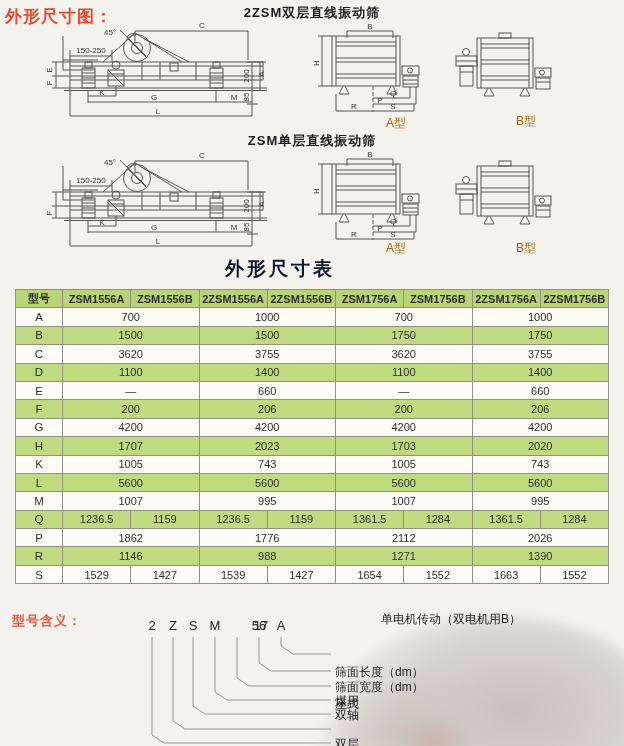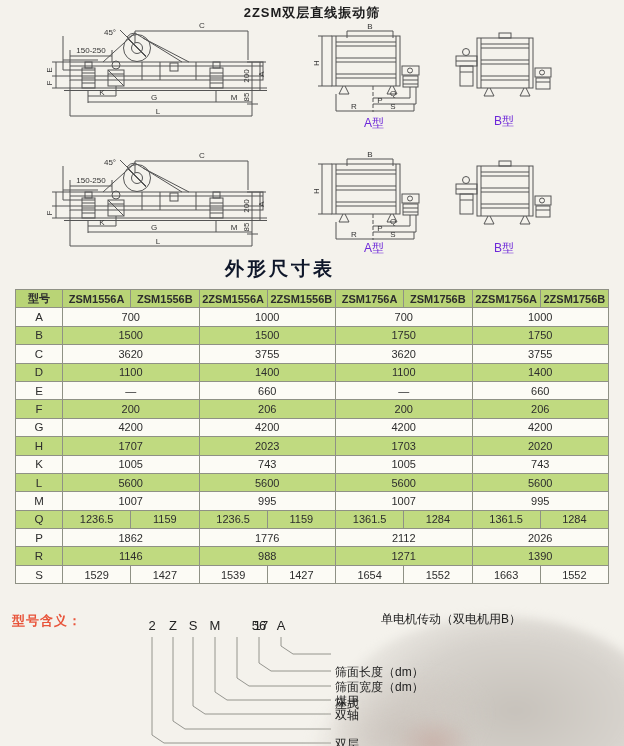--- a/index.html
+++ b/index.html
@@ -22,21 +22,21 @@
     color:#e8543a; letter-spacing:1px; }
   
   svg.draw { position:absolute; overflow:visible; }
   svg.draw text { font-family:"Liberation Sans","DejaVu Sans",sans-serif; fill:#333; }
   .pos-side1 { left:42px; top:16px; }
   .pos-side2 { left:42px; top:146px; }
   .pos-fa1 { left:316px; top:24px; }
   .pos-fa2 { left:316px; top:152px; }
   .pos-fb1 { left:446px; top:32px; }
   .pos-fb2 { left:446px; top:160px; }
-  .view-label { position:absolute; width:64px; text-align:center; font-size:12px; color:#6d28d9; }
+  .view-label { position:absolute; width:64px; text-align:right; font-size:12px; color:#a16207; }
   #label-a1 { left:342px; top:115px; }
   #label-b1 { left:472px; top:113px; }
   #label-a2 { left:342px; top:240px; }
   #label-b2 { left:472px; top:240px; }
   
   table#dims { position:absolute; left:15px; top:289px; width:594px;
     border-collapse:collapse; table-layout:fixed; font-size:11px; color:#2d2d2d; }
   #dims th, #dims td { border:1px solid #8f9185; height:18.4px; padding:0;
     text-align:center; vertical-align:middle; font-weight:normal; }
   #dims thead tr { background:#b9d476;margin-top:13px; }
@@ -59,21 +59,23 @@
     background:radial-gradient(ellipse, #ccc5be 0%, rgba(240,238,233,0) 70%); filter:blur(5px); }
   #photo3 { right:150px; bottom:-25px; width:80px; height:55px;
     background:radial-gradient(ellipse, rgba(193,152,142,0.45) 0%, rgba(240,238,233,0) 70%);
     filter:blur(4px); }
 </style>
 </head>
 <body>
 
 <div class="page">
 
+  <div id="sec1-title">外形尺寸图：</div>
   <div id="d1-title" class="drawing-title">2ZSM双层直线振动筛</div>
+  <div id="d2-title" class="drawing-title">ZSM单层直线振动筛</div>
 
   <svg id="side1" class="draw pos-side1" width="270" height="116" viewBox="0 0 270 116">
     <g stroke="#555" stroke-width="1" fill="none">
       <line x1="93" y1="15" x2="206" y2="15"></line>
       <line x1="93" y1="15" x2="93" y2="27"></line>
       <line x1="206" y1="15" x2="206" y2="44"></line>
       <line x1="78" y1="14" x2="104" y2="40"></line>
       <path d="M85,21 A10,10 0 0 1 93,17"></path>
       <line x1="28" y1="40" x2="70" y2="40"></line>
       <line x1="28" y1="34" x2="28" y2="46"></line>

